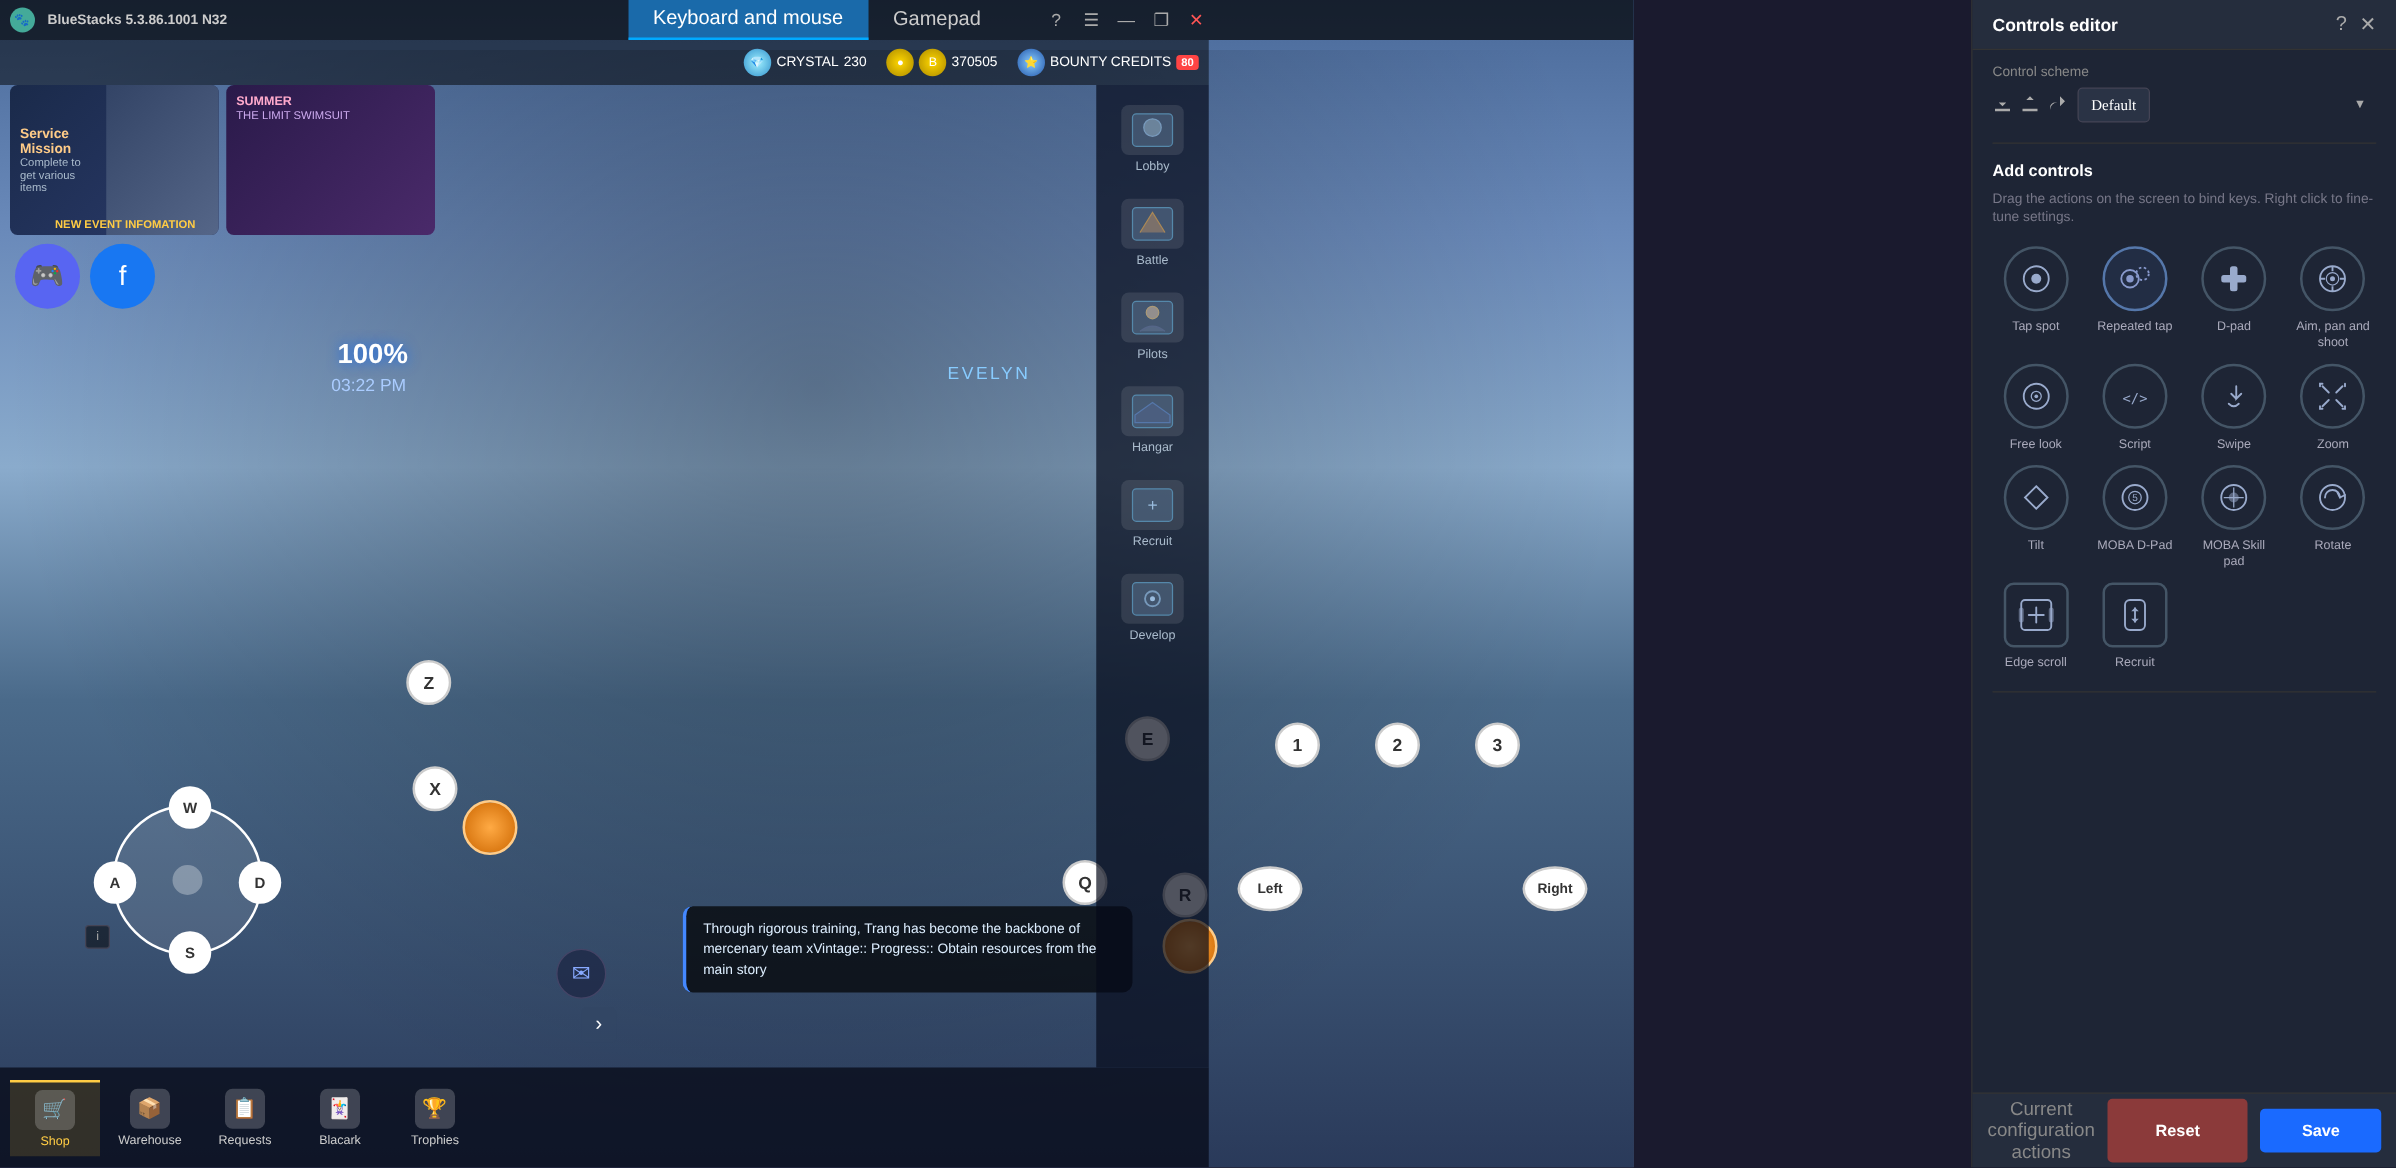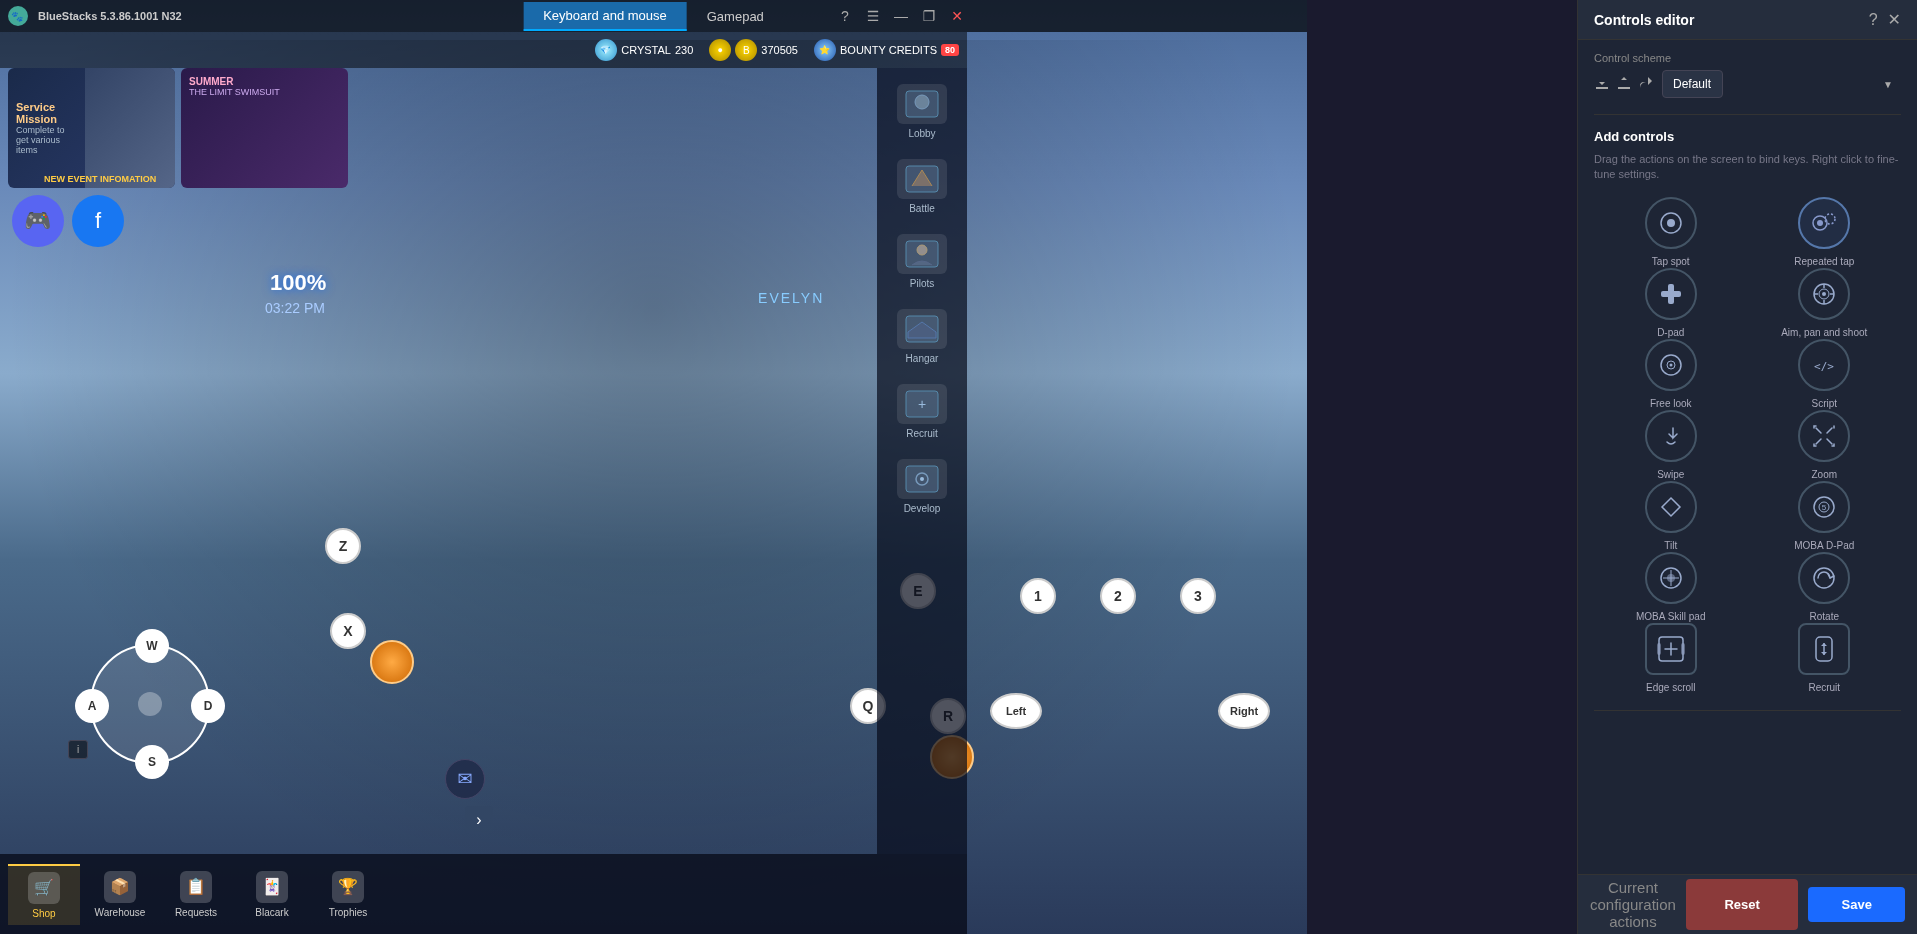--- a/index.html
+++ b/index.html
@@ -58,21 +58,21 @@
     }
     #top-bar .center-tabs {
       position: absolute;
       left: 50%;
       transform: translateX(-50%);
       display: flex;
       gap: 0;
     }
     .tab-btn {
       padding: 6px 20px;
-      font-size: 13px;
+      font-size: 16px;
       cursor: pointer;
       border: none;
       color: #ccc;
       background: transparent;
     }
     .tab-btn.active {
       background: #1a6aaa;
       color: white;
       border-bottom: 2px solid #00aaff;
     }
@@ -446,20 +446,21 @@
     .ce-select {
       flex: 1;
       background: #2a3345;
       border: 1px solid #445;
       color: white;
       padding: 6px 10px;
       border-radius: 4px;
       font-size: 12px;
       cursor: pointer;
       appearance: none;
+      font-family: Liberation Serif, serif;
     }
     .ce-select-wrapper {
       flex: 1;
       position: relative;
     }
     .ce-select-wrapper::after {
       content: '▼';
       position: absolute;
       right: 8px;
       top: 50%;
@@ -475,21 +476,22 @@
       margin-bottom: 8px;
     }
     .add-controls-desc {
       font-size: 11px;
       color: #778;
       margin-bottom: 14px;
       line-height: 1.4;
     }
     .controls-grid {
       display: grid;
-      grid-template-columns: repeat(2, 1fr);
+      grid-template-columns: repeat(4, 1fr);
+      gap: 10px;
       margin-bottom: 16px;
     }
     .control-item {
       display: flex;
       flex-direction: column;
       align-items: center;
       gap: 6px;
       cursor: grab;
     }
     .control-icon-circle {
@@ -817,20 +819,23 @@
       <div class="dpad-btn dpad-up">W</div>
       <div class="dpad-btn dpad-down">S</div>
       <div class="dpad-btn dpad-left">A</div>
       <div class="dpad-btn dpad-right">D</div>
       <div class="dpad-center"></div>
     </div>
   </div>
 
   <div class="info-btn">i</div>
 
+  <div class="chat-bubble">
+    <div>Through rigorous training, Trang has become the backbone of mercenary team xVintage:: Progress:: Obtain resources from the main story</div>
+  </div>
 
   <div class="mail-btn">✉</div>
 
   <div class="arrow-btn">›</div>
 
   <div id="right-side-panel">
     <div class="side-panel-item">
       <div class="side-panel-icon">
         <svg width="36" height="30" viewBox="0 0 36 30" fill="none">
           <rect x="2" y="2" width="32" height="26" rx="3" fill="rgba(100,140,180,0.3)" stroke="#5588aa" stroke-width="1"></rect>

